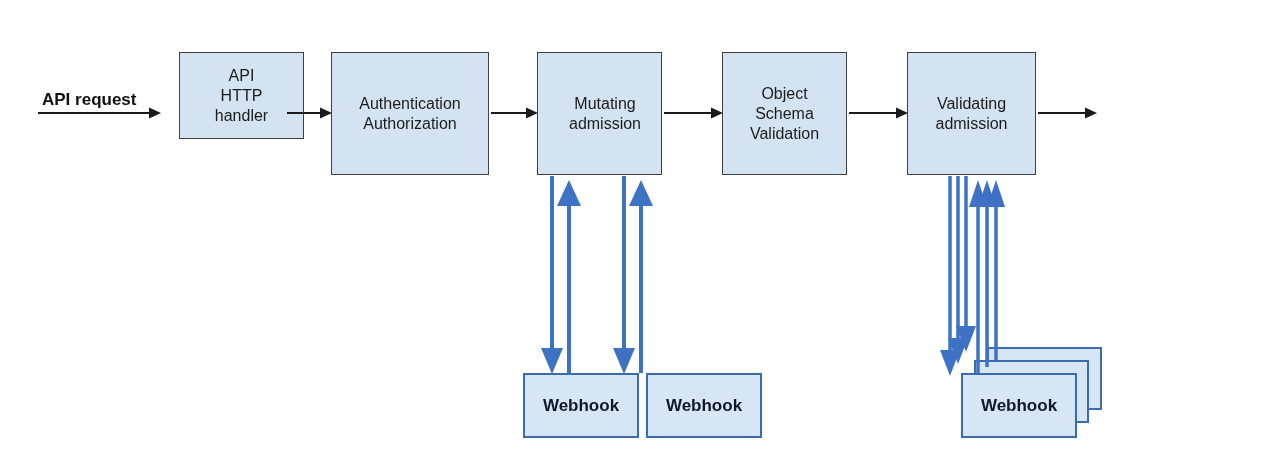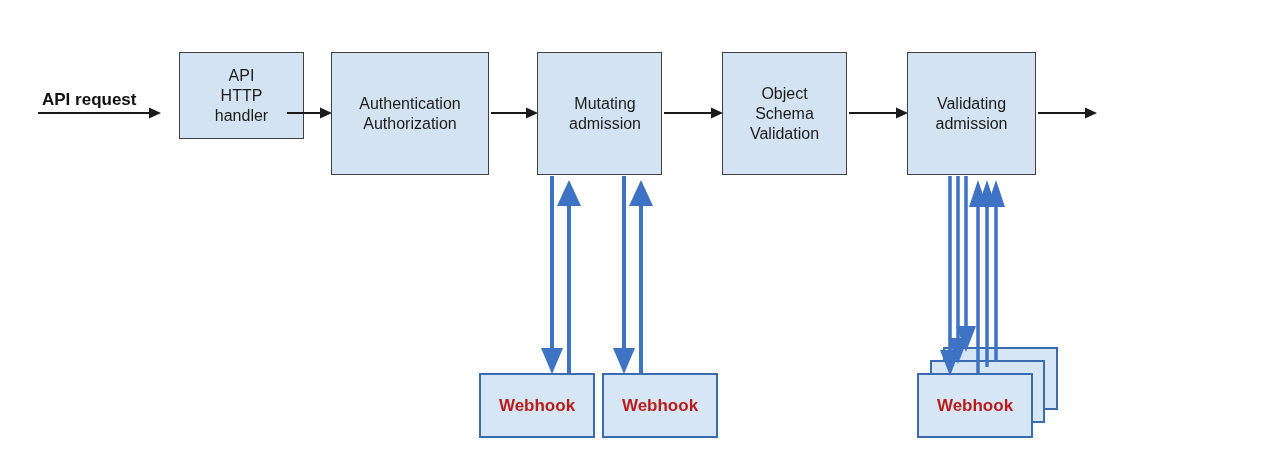--- a/index.html
+++ b/index.html
@@ -28,23 +28,24 @@
   .stage-label { white-space: pre-line; }
   .webhook {
     position: absolute;
     background: #d7e6f4;
     border: 2px solid #3a6cb0;
     box-sizing: border-box;
     display: flex;
     align-items: center;
     justify-content: center;
     text-align: center;
-    color: #b91c1c;
+    color: #0f172a;
     font-size: 17px;
     font-weight: 700;
+    margin-left: 44px;
   }
   .stack-box { z-index: 1; }
   .input-label {
     position: absolute;
     left: 42px;
     top: 90px;
     font-size: 17px;
     font-weight: 600;
     color: #111111;
     z-index: 3;

